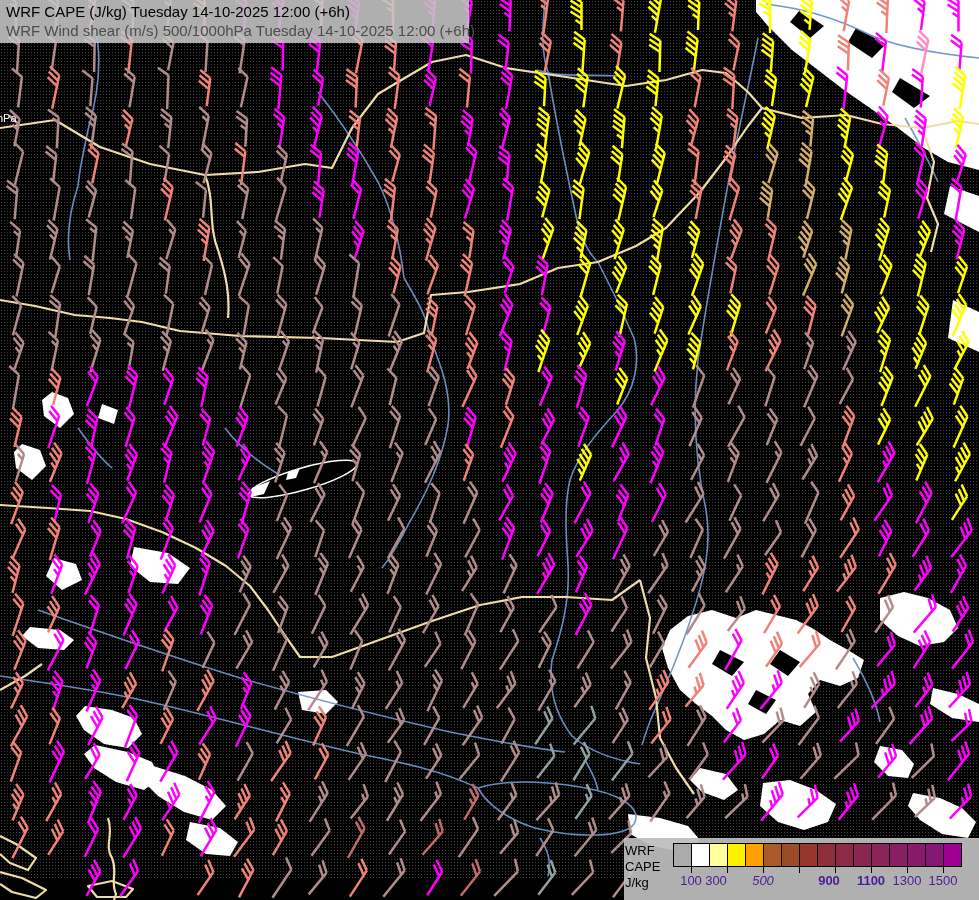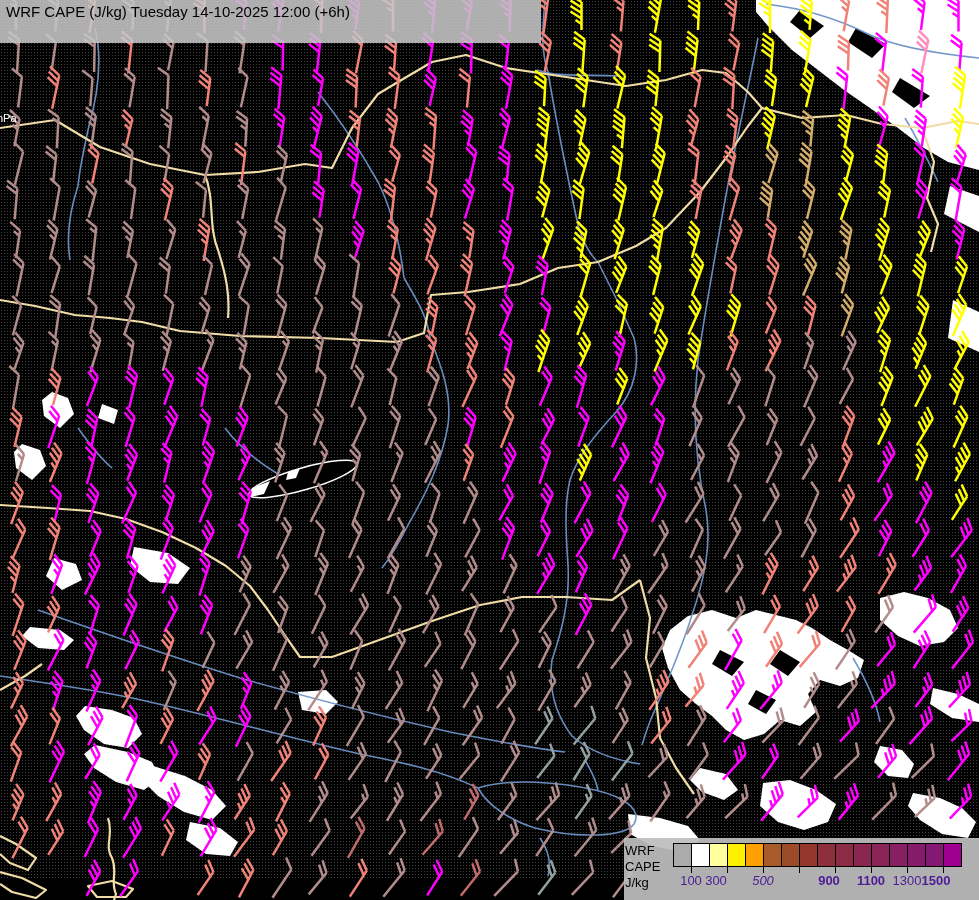--- a/index.html
+++ b/index.html
@@ -2,21 +2,21 @@
 <html><head>
 <meta charset="utf-8">
 <style>
   html,body{margin:0;padding:0;background:#222;}
   .stage{position:relative;width:979px;height:900px;background:#000;overflow:hidden;
          font-family:"Liberation Sans",sans-serif;}
   .dots{position:absolute;left:0;top:0;width:979px;height:879px;
         background-image:radial-gradient(circle,#3f3f3f 0.7px,transparent 0.8px);
         background-size:3px 3px;}
   svg.layers{position:absolute;left:0;top:0;}
-  .titlebar{position:absolute;left:0;top:0;width:541px;height:43px;
+  .titlebar{position:absolute;left:0;top:0;width:469px;height:43px;
             background:rgba(198,198,198,0.88);padding:2px 6px;box-sizing:border-box;}
   .titlebar .l1{font-size:15px;line-height:19px;color:#000;white-space:nowrap;}
   .titlebar .l2{font-size:15px;line-height:19px;color:#4d4d4d;white-space:nowrap;}
   .stray{position:absolute;left:-3px;top:112px;color:#fff;font-size:11px;}
   .legend{position:absolute;left:624px;top:838px;width:355px;height:62px;
           background:rgba(189,189,189,0.93);}
   .ltitle{position:absolute;left:1px;top:5px;width:42px;color:#000;
           font-size:13px;line-height:16px;}
   .ltitle span{display:block;}
   .lboxes{position:absolute;left:49px;top:5px;display:flex;}
@@ -714,20 +714,21 @@
         <path d="M0,14.0 L0,-14.0 M0,-14.0 L-11,-21.0 M0,-8.5 L-11,-15.5" stroke="#93a0a0" transform="translate(546.8,883.6) rotate(37.6)"></path>
         <path d="M0,15.5 L0,-15.5 M0,-15.5 L-11,-22.5" stroke="#b28b8b" transform="translate(582.5,883.6) rotate(43.5)"></path>
         <path d="M0,17.0 L0,-17.0 M0,-17.0 L-11,-24.0 M0,-11.5 L-11,-18.5" stroke="#b28b8b" transform="translate(623.2,883.6) rotate(36.9)"></path>
       </g>
   </svg>
 
   <div class="stray">hPa</div>
 
   <div class="titlebar">
     <div class="l1">WRF CAPE (J/kg) Tuesday 14-10-2025 12:00 (+6h)</div>
+    <div class="l2">WRF Wind shear (m/s) 500/1000hPa Tuesday 14-10-2025 12:00 (+6h)</div>
   </div>
 
   <div class="legend">
     <div class="ltitle">
       <span>WRF</span>
       <span>CAPE</span>
       <span>J/kg</span>
     </div>
     <div class="lboxes" id="lg-boxes">
         <div class="lbox" style="background: rgb(171, 171, 171);"></div>
@@ -756,16 +757,16 @@
         <div class="llabel" style="left: 139px; font-style: italic;">500</div>
         <div class="ltick" style="left: 175px;"></div>
         <div class="llabel" style="left: 175px; margin-top: 46px;">700</div>
         <div class="ltick" style="left: 211px;"></div>
         <div class="llabel" style="left: 205px; font-weight: bold;">900</div>
         <div class="ltick" style="left: 247px;"></div>
         <div class="llabel" style="left: 247px; font-weight: bold;">1100</div>
         <div class="ltick" style="left: 283px;"></div>
         <div class="llabel" style="left: 283px;">1300</div>
         <div class="ltick" style="left: 319px;"></div>
-        <div class="llabel" style="left: 312px; font-weight: bold;">1500</div>
+        <div class="llabel" style="left: 319px;">1500</div>
       </div>
   </div>
 </div>
 
 </body></html>

